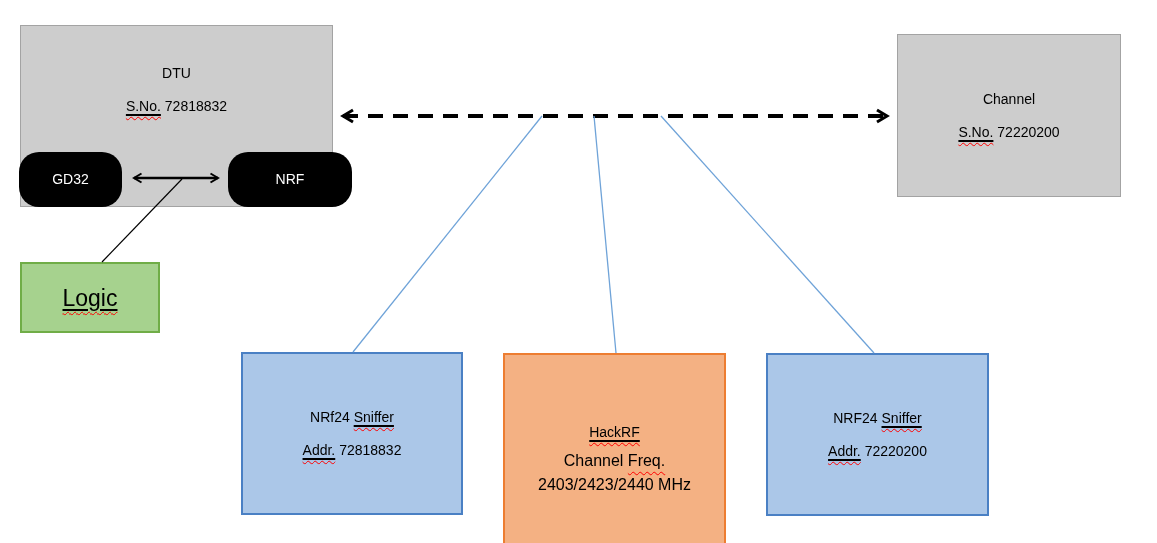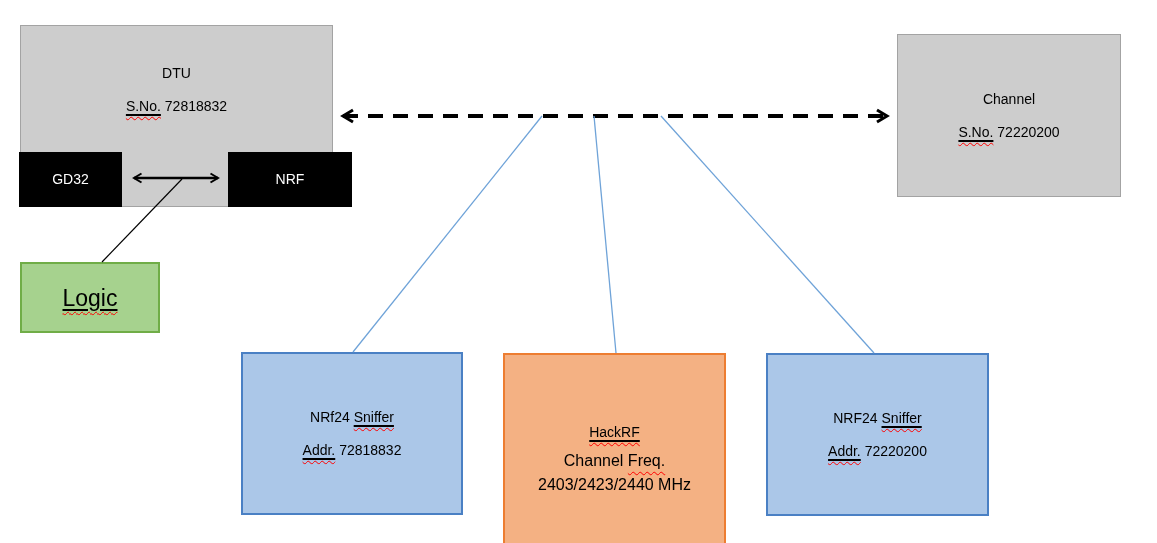--- a/index.html
+++ b/index.html
@@ -8,21 +8,21 @@
     background:var(--canvas-bg,#ffffff);
     font-family:"Liberation Sans",sans-serif;
     color:var(--text-dark,#000);
   }
   .box{
     position:absolute;box-sizing:border-box;
     display:flex;flex-direction:column;align-items:center;justify-content:center;
     text-align:center;
   }
   .gray-box{background:var(--gray-fill,#cdcdcd);border:1px solid var(--gray-border,#a3a3a3);}
-  .black-box{background:var(--black-fill,#000);color:var(--text-light,#fff);}
+  .black-box{background:var(--black-fill,#000);color:var(--text-light,#fff);border-radius:20px;}
   .green-box{background:var(--green-fill,#a6d28e);border:2px solid var(--green-border,#70ad47);}
   .blue-box{background:var(--blue-fill,#abc7e8);border:2px solid var(--blue-border,#4a80c4);}
   .orange-box{background:var(--orange-fill,#f4b183);border:2px solid var(--orange-border,#ed7d31);}
 
   .t21{font-size:14px;line-height:33px;}
   .t23{font-size:23px;line-height:30px;}
   .t16{font-size:16px;line-height:24px;}
 
   
   .u{

